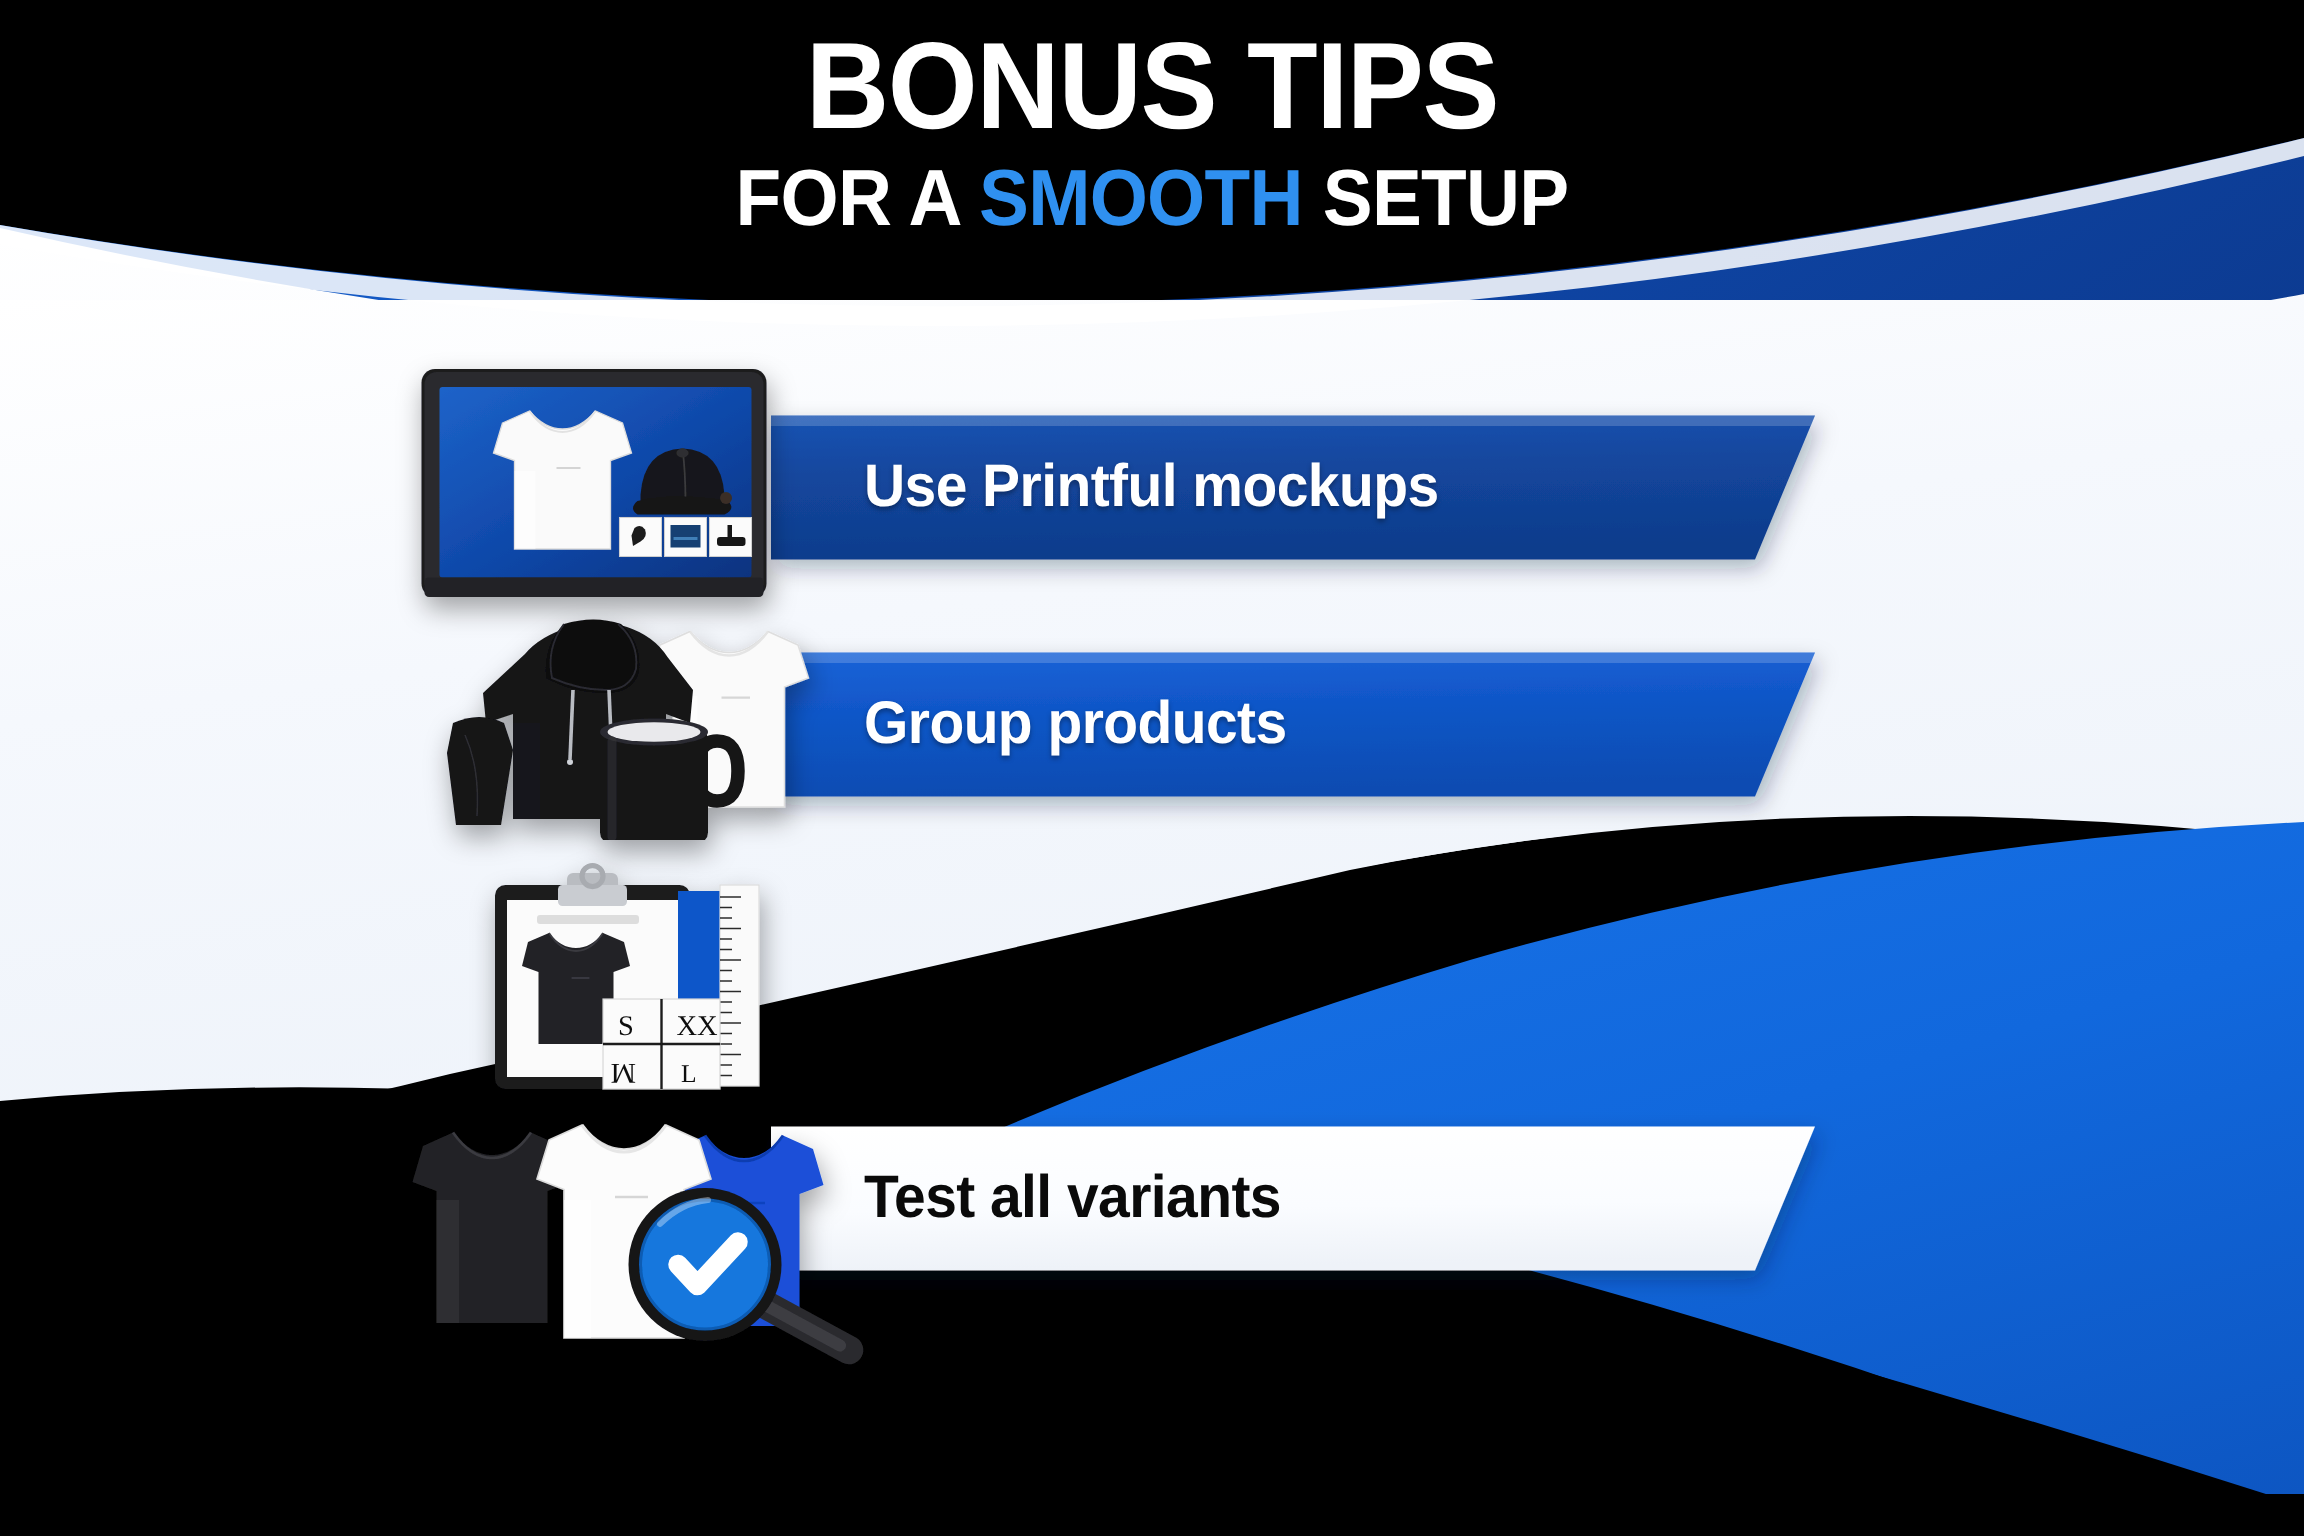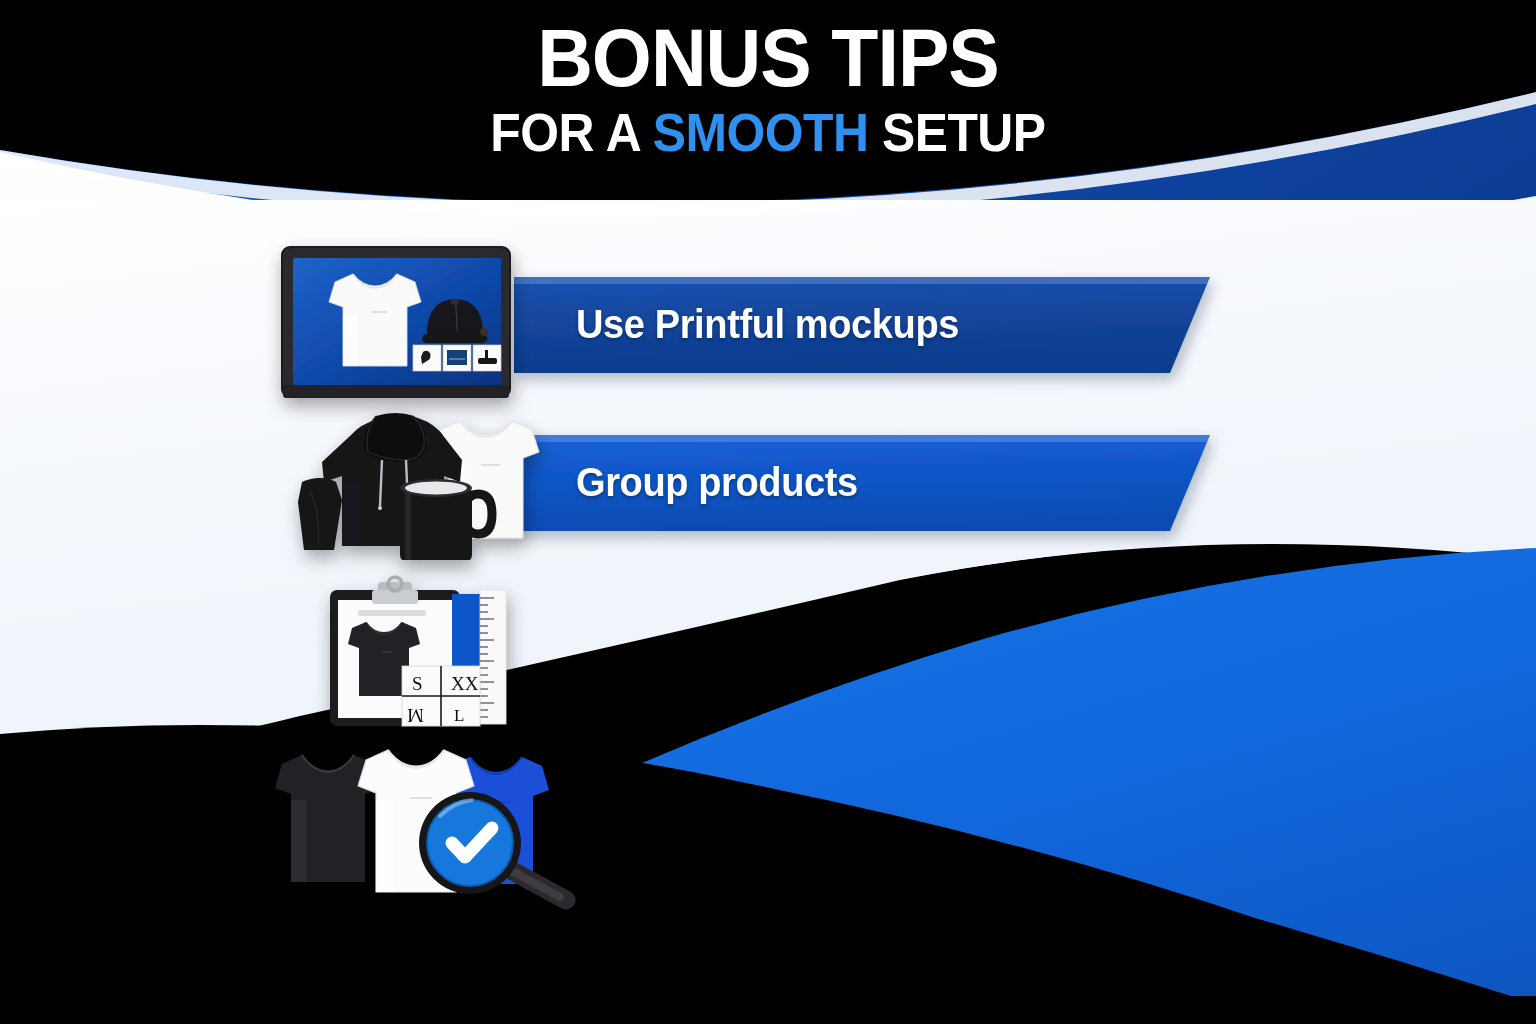--- a/index.html
+++ b/index.html
@@ -341,20 +341,26 @@
           <text x="127" y="116" font-family="Liberation Serif, serif" font-size="19" fill="#111111">XX</text>
           <text x="88" y="147" font-family="Liberation Serif, serif" font-size="19" fill="#111111" transform="rotate(180 94 141)">M</text>
           <text x="130" y="147" font-family="Liberation Serif, serif" font-size="17" fill="#111111">L</text>
         </g>
       </svg>
     </div>
   </div>
 
   <div class="row row-4">
 
+    <div class="banner">
+      <svg width="712" height="114" viewBox="0 0 712 114">
+        <path d="M 4 4 L 700 4 L 660 100 L 4 100 Z" fill="url(#gBannerW)" filter="url(#bnShadow)"></path>
+      </svg>
+      <div class="banner-label dark">Test all variants</div>
+    </div>
 
     <div class="art art-shirts">
       <svg width="360" height="190" viewBox="0 0 360 190" filter="url(#artShadow)">
 
         <g>
           <path d="M 186 34 L 206 25 Q 218 40 232 40 Q 246 40 258 25 L 278 34 L 285 58 L 269 64 L 269 152 L 195 152 L 195 64 L 179 58 Z" fill="#1a50d8"></path>
           <path d="M 206 25 Q 218 42 232 42 Q 246 42 258 25" fill="none" stroke="#0f3cb0" stroke-width="1.8"></path>
           <line x1="227" y1="70" x2="246" y2="70" stroke="#1143bf" stroke-width="1.6"></line>
           <path d="M 195 70 L 195 152 L 210 152 L 210 70 Z" fill="#3a70ec" opacity="0.45"></path>
         </g>

